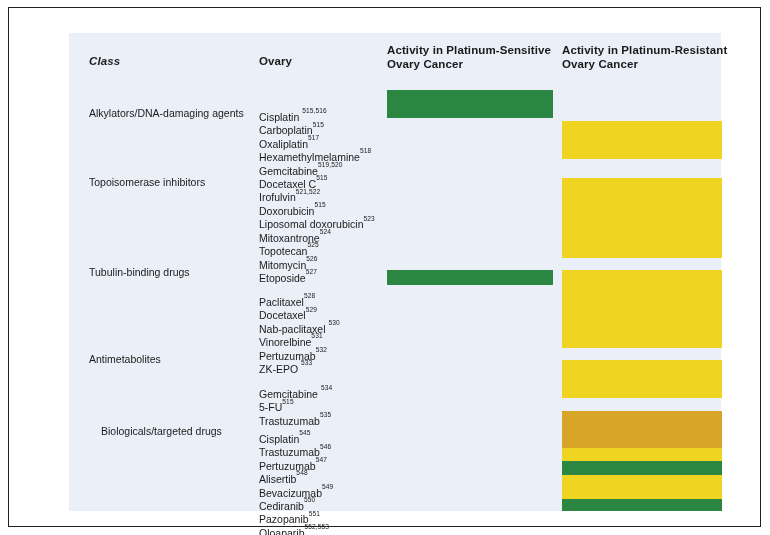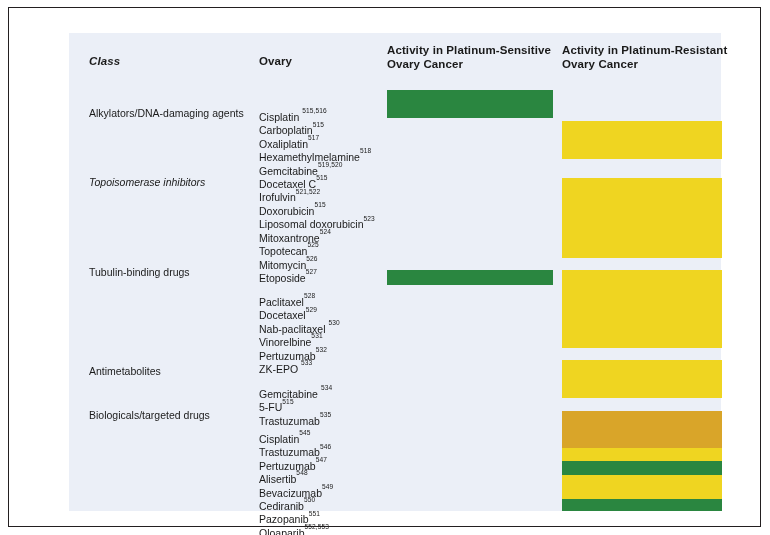--- a/index.html
+++ b/index.html
@@ -109,24 +109,24 @@
       <div>Ovary Cancer</div>
     </div>
 
     <div class="col-head" id="head-resist">
       <div>Activity in Platinum-Resistant</div>
       <div>Ovary Cancer</div>
     </div>
 
     <div id="class-labels">
         <div class="class-label" style="top: 46px; margin-top: 28px;">Alkylators/DNA-damaging agents</div>
-        <div class="class-label" style="top: 143px; font-style: italic;">Topoisomerase inhibitors</div>
+        <div class="class-label" style="top: 143px;">Topoisomerase inhibitors</div>
         <div class="class-label" style="top: 233px;">Tubulin-binding drugs</div>
-        <div class="class-label" style="top: 332px;">Antimetabolites</div>
-        <div class="class-label" style="top: 376px;">Biologicals/targeted drugs</div>
+        <div class="class-label" style="top: 320px;">Antimetabolites</div>
+        <div class="class-label" style="top: 392px; margin-left: 12px;">Biologicals/targeted drugs</div>
       </div>
 
     <div id="drug-lists">
         <div class="drug-group" style="top: 78px;">
           <div class="drug-item"><span>Cisplatin </span><sup>515,516</sup></div>
           <div class="drug-item"><span>Carboplatin</span><sup>515</sup></div>
           <div class="drug-item"><span>Oxaliplatin</span><sup>517</sup></div>
           <div class="drug-item"><span>Hexamethylmelamine</span><sup>518</sup></div>
           <div class="drug-item"><span>Gemcitabine</span><sup>519,520</sup></div>
           <div class="drug-item"><span>Docetaxel C</span><sup>515</sup></div>

